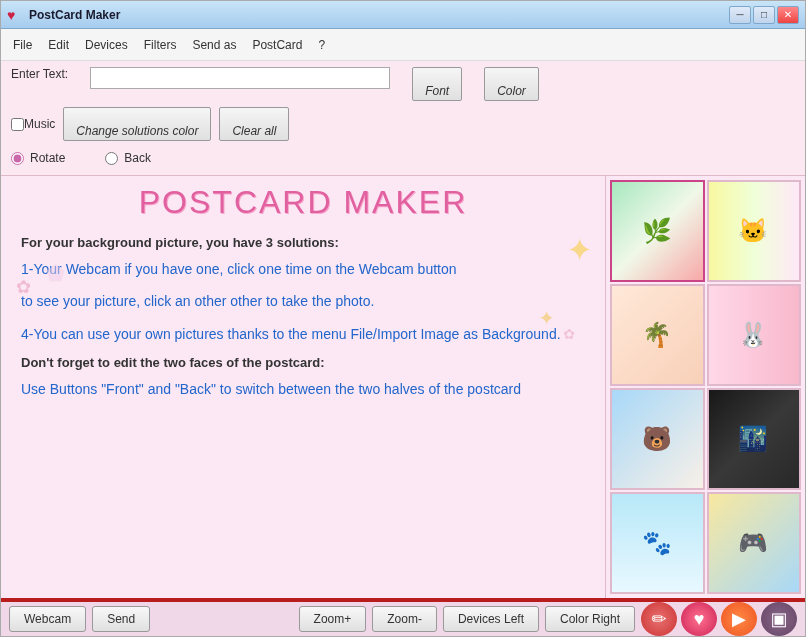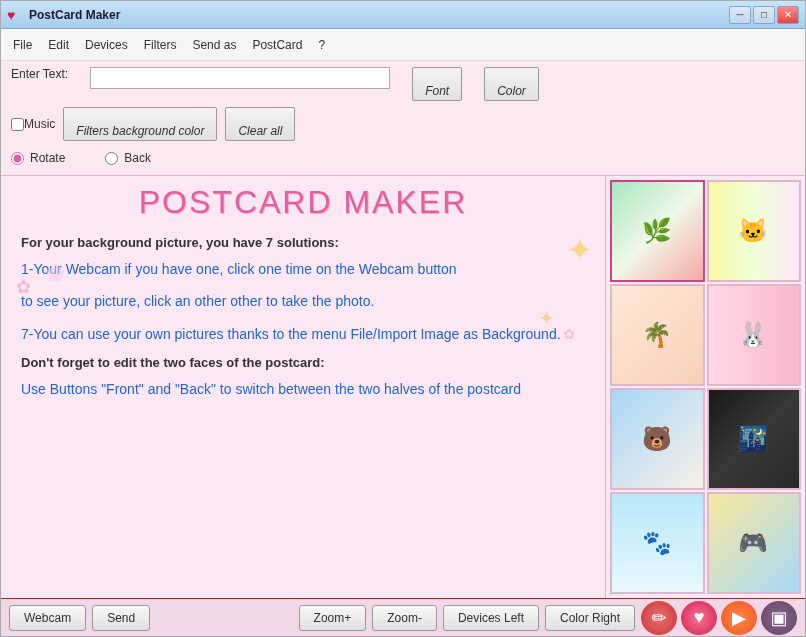--- a/index.html
+++ b/index.html
@@ -209,21 +209,21 @@
     .thumb-3 { background: linear-gradient(135deg, #ffe8d8 0%, #f8d0b8 100%); }
     .thumb-4 { background: linear-gradient(to right, #ffd8e8 0%, #f8b8cc 100%); }
     .thumb-5 { background: linear-gradient(135deg, #a8d8f8 0%, #f8f0e8 100%); }
     .thumb-6 { background: linear-gradient(135deg, #181818 0%, #383838 50%, #282828 100%); }
     .thumb-7 { background: linear-gradient(to bottom, #b8e8f8 0%, #e8f8ff 100%); }
     .thumb-8 { background: linear-gradient(135deg, #f8e8a0 0%, #a8d8f8 100%); }
     .selected-thumb { border: 2px solid #cc4488 !important; }
     .bottom-bar {
       height: 38px;
       background: #f0d8e8;
-      border-top: 1px solid #b91c1c;
+      border-top: 4px solid #b91c1c;
       display: flex;
       align-items: center;
       padding: 0 8px;
       gap: 6px;
     }
     .bottom-btn {
       height: 26px;
       padding: 0 14px;
       border: 1px solid #999;
       background: linear-gradient(to bottom, #f8f8f8, #e0e0e0);
@@ -289,21 +289,21 @@
       <span class="label-text">Enter Text:</span>
       <input type="text" class="text-input" style="">
       <button class="btn">Font</button>
       <button class="btn">Color</button>
     </div>
     <div class="toolbar-row2">
       <label class="checkbox-label">
         <input type="checkbox" style="">
         <span>Music</span>
       </label>
-      <button class="btn">Filters background color</button>
+      <button class="btn">Change solutions color</button>
       <button class="btn">Clear all</button>
     </div>
     <div class="radio-group">
       <label class="radio-label">
         <input type="radio" name="side" checked="" style="">
         <span>Rotate</span>
       </label>
       <label class="radio-label">
         <input type="radio" name="side" style="">
         <span>Back</span>
@@ -317,24 +317,24 @@
 
       <div class="bg-star-1">✦</div>
       <div class="bg-star-2">✦</div>
       <div class="bg-flower-1">✿</div>
       <div class="bg-flower-2">✿</div>
       <div class="bg-circle">⬟</div>
 
       <div class="postcard-title">POSTCARD MAKER</div>
 
       <div class="info-area">
-        <div class="info-heading">For your background picture, you have 7 solutions:</div>
+        <div class="info-heading">For your background picture, you have 3 solutions:</div>
         <div class="info-text">1-Your Webcam if you have one, click one time on the Webcam button</div>
         <div class="info-text">   to see your picture, click an other other to take the photo.</div>
-        <div class="info-text">7-You can use your own pictures thanks to the menu File/Import Image as Background.</div>
+        <div class="info-text">4-You can use your own pictures thanks to the menu File/Import Image as Background.</div>
 
         <div class="info-heading" style="margin-top: 0;">Don't forget to edit the two faces of the postcard:</div>
         <div class="info-text">Use Buttons "Front" and "Back" to switch between the two halves of the postcard</div>
       </div>
     </div>
 
     <div class="thumbnails-panel">
       <div class="thumb thumb-1 selected-thumb">
         <div class="thumb-inner">🌿</div>
       </div>

